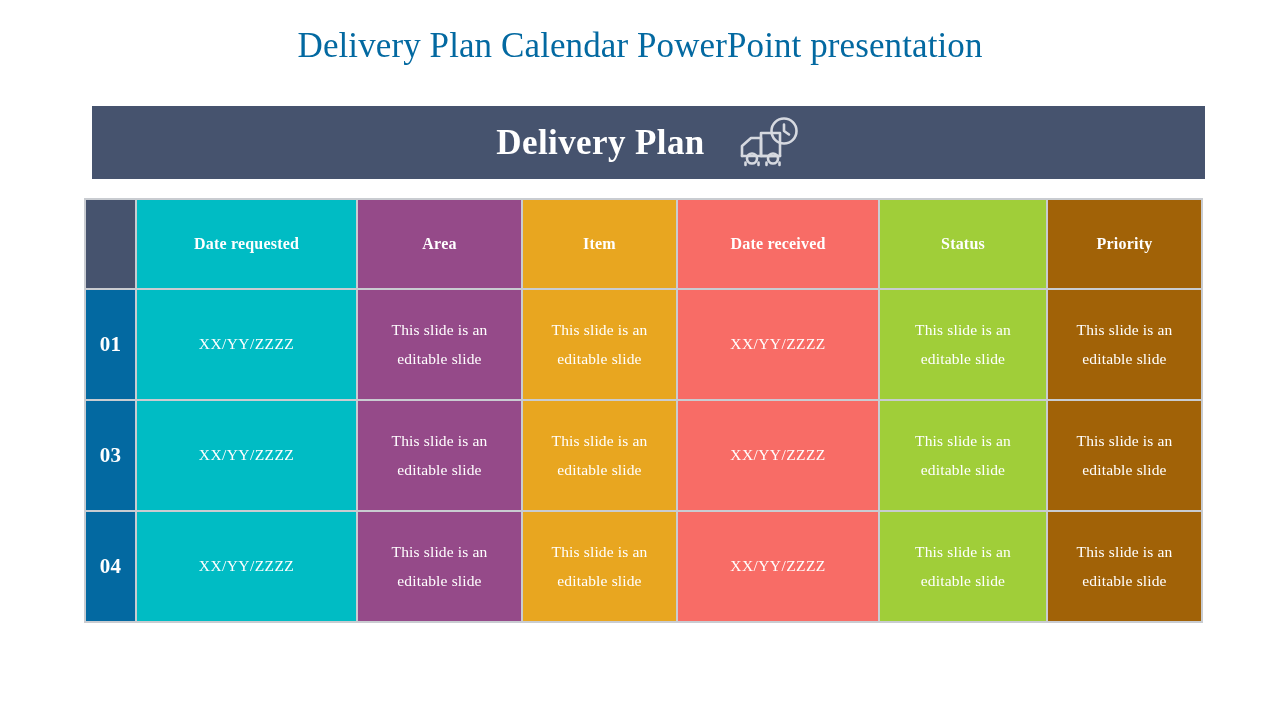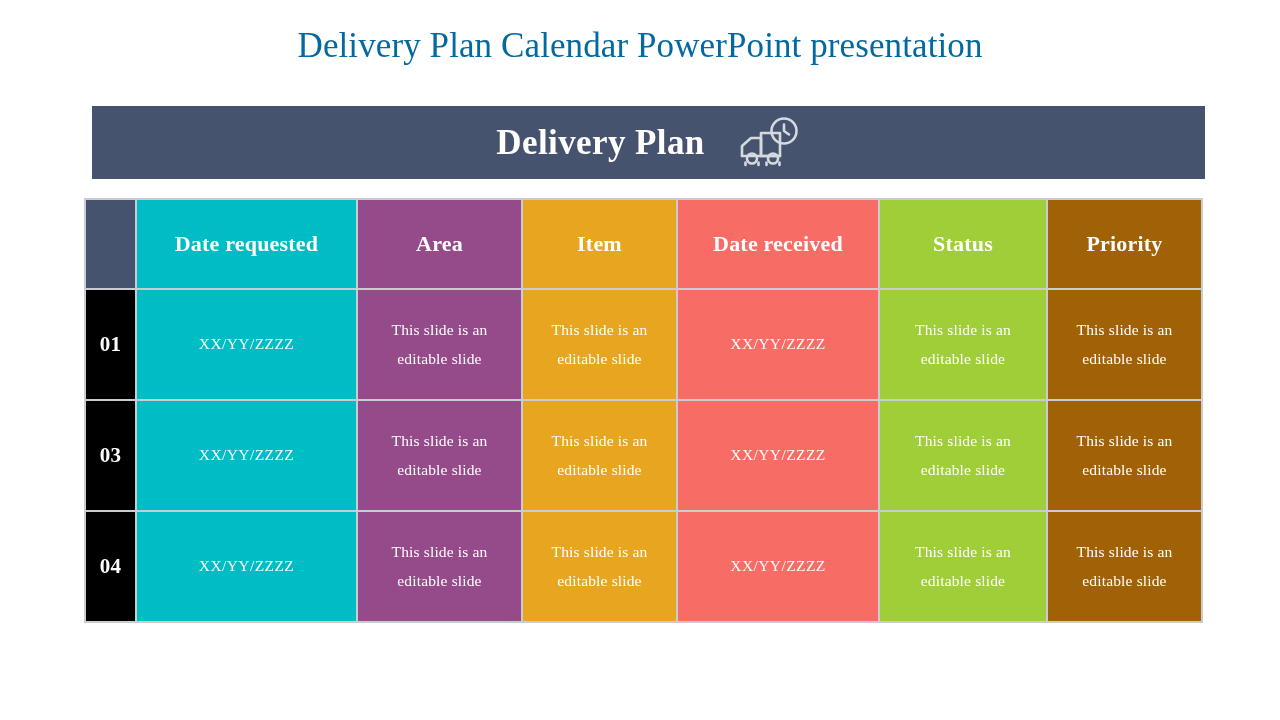--- a/index.html
+++ b/index.html
@@ -93,29 +93,29 @@
   col.c-c    { width: 153px; }
   col.c-d    { width: 200px; }
   col.c-e    { width: 166px; }
   col.c-f    { width: 153px; }
 
   tr.head-row td { height: 88px; }
   tr.data-row td { height: 109px; }
 
   .head-cell {
     font-family: "Liberation Serif", "DejaVu Serif", serif;
-    font-size: 22px;
+    font-size: 16px;
     font-weight: bold;
     letter-spacing: 0.2px;
     line-height: 1.2;
     white-space: nowrap;
   }
 
   .idx-cell {
-    background: #000000;
+    background: #0369a1;
     font-family: "Liberation Serif", "DejaVu Serif", serif;
     font-size: 21px;
     font-weight: bold;
     letter-spacing: 0.3px;
   }
 
   .head-idx-cell { background: #46536e; }
 
   .body-cell {
     font-family: "Liberation Serif", "DejaVu Serif", serif;

